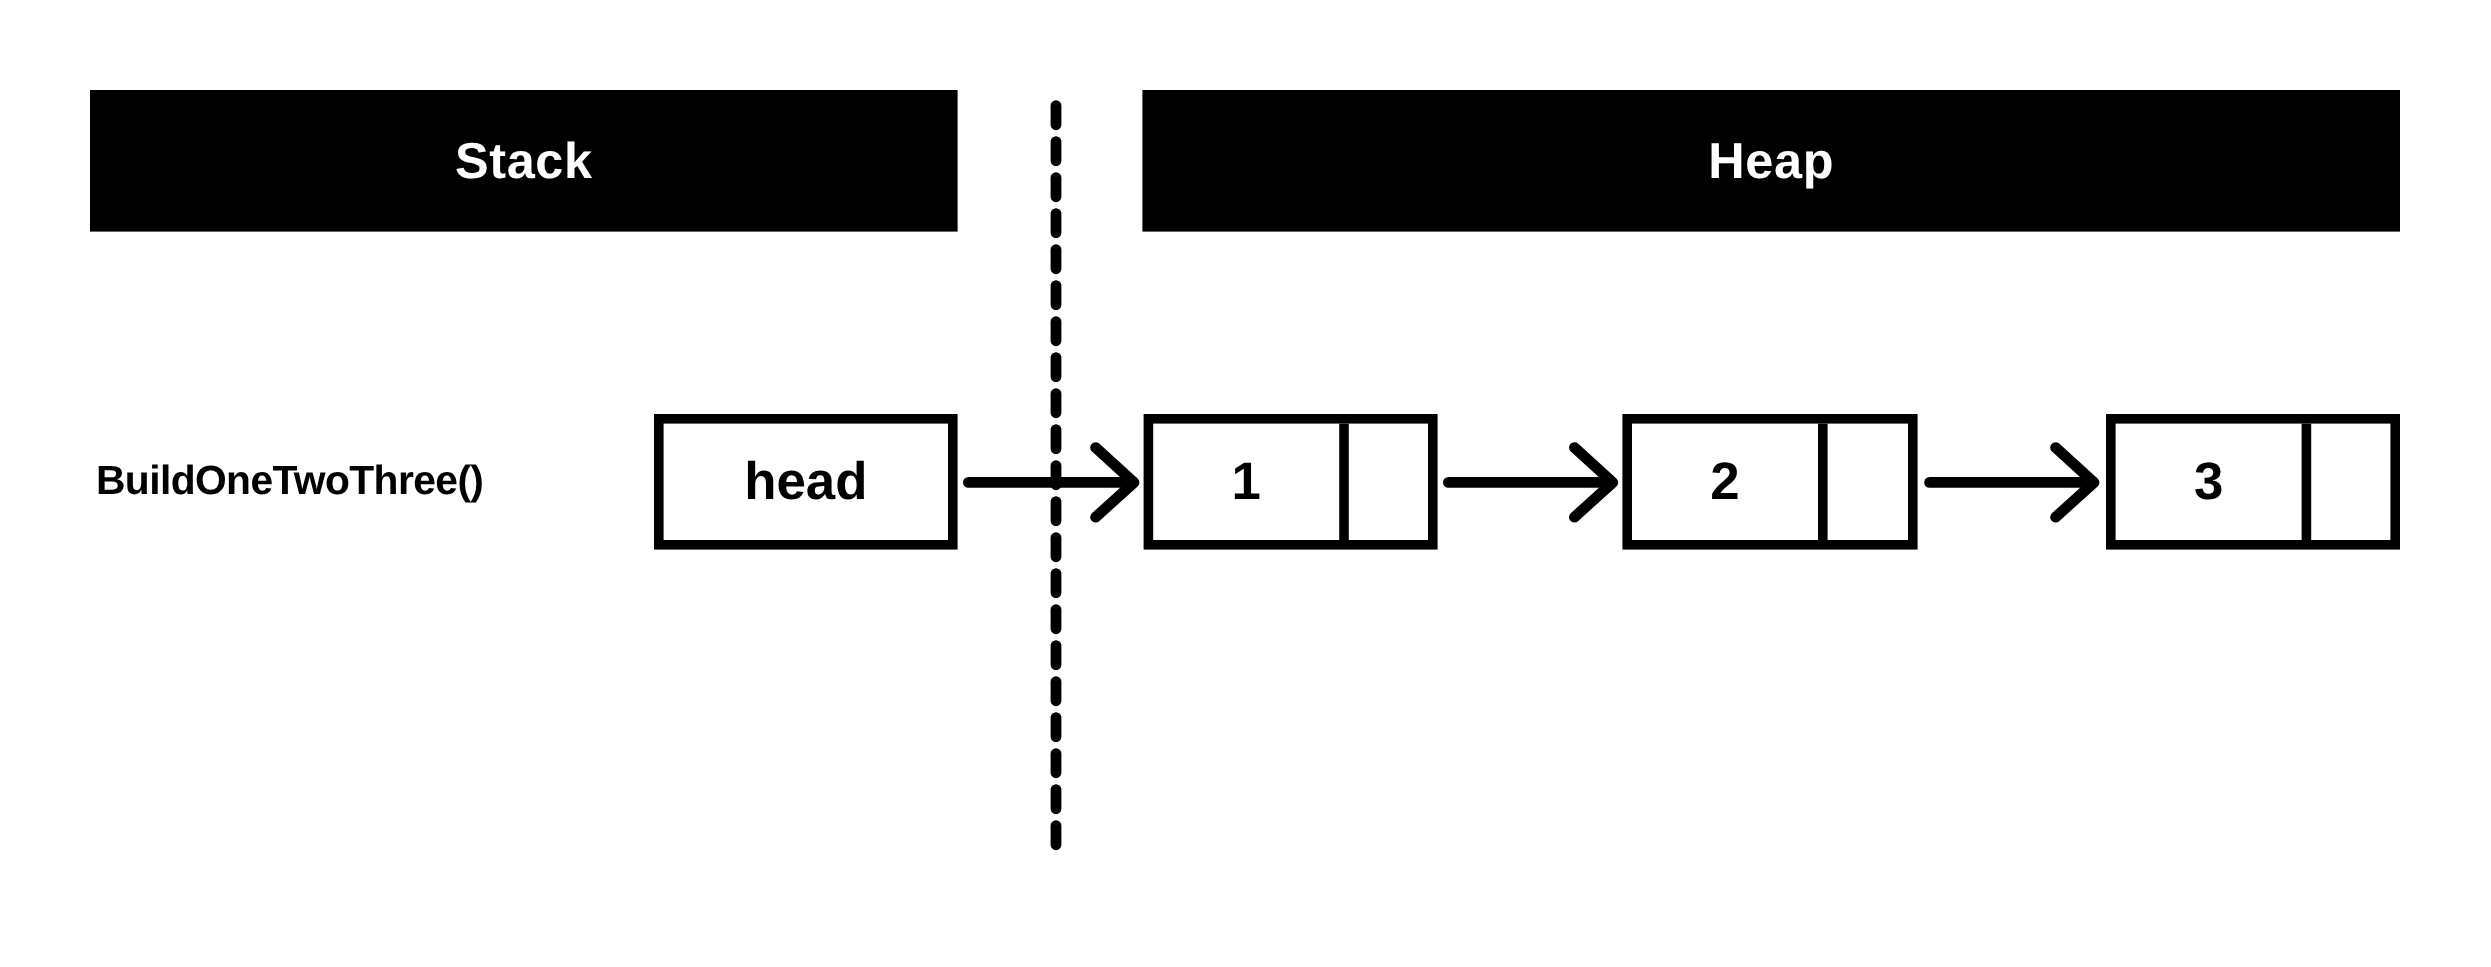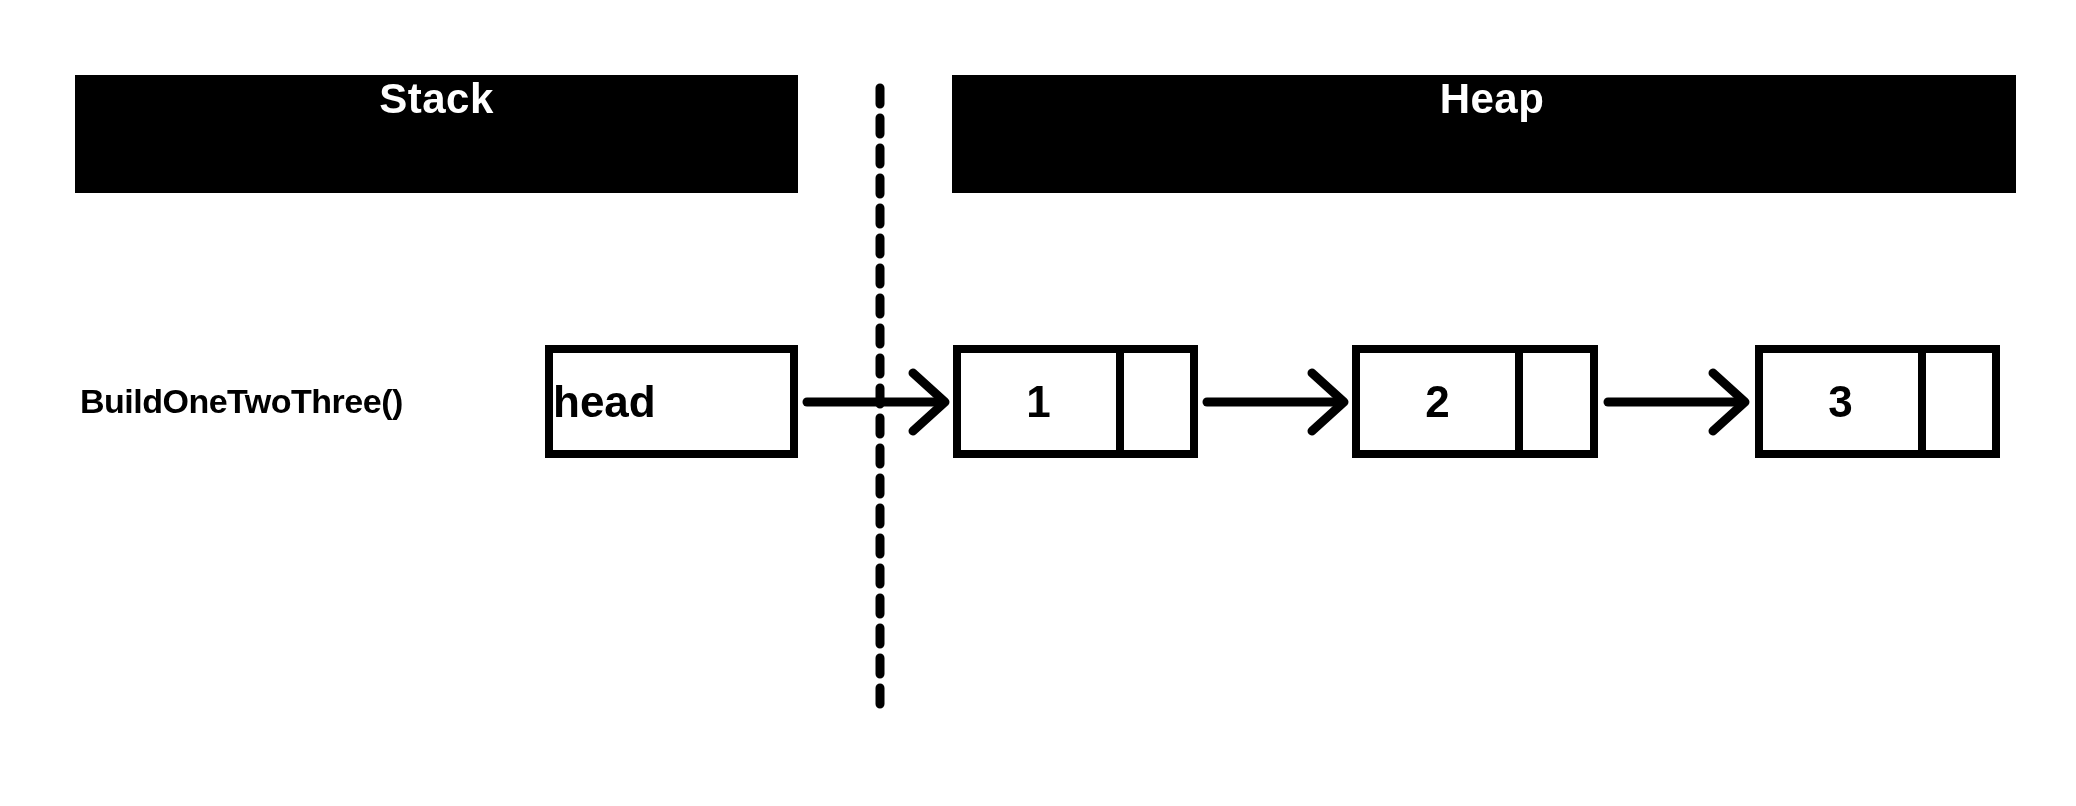--- a/index.html
+++ b/index.html
@@ -12,28 +12,28 @@
     overflow: hidden;
     color: var(--line, #000000);
   }
   .bar {
     position: absolute;
     top: 75px;
     height: 118px;
     background: var(--bar-bg, #000000);
     color: var(--bar-text, #ffffff);
     display: flex;
-    align-items: flex-start;
+    align-items: center;
     justify-content: center;
     font-size: 42px;
     font-weight: 700;
     letter-spacing: 0.5px;
   }
   .bar-stack { left: 75px;  width: 723px; }
-  .bar-heap  { left: 952px; width: 1048px; padding-left: 16px; }
+  .bar-heap  { left: 952px; width: 1048px; }
 
   .func-label {
     position: absolute;
     left: 80px;
     top: 345px;
     height: 113px;
     display: flex;
     align-items: center;
     font-size: 34px;
     font-weight: 700;
@@ -47,20 +47,21 @@
     height: 113px;
     box-sizing: border-box;
     border: 8px solid var(--line, #000000);
     background: var(--background, #ffffff);
     display: flex;
   }
   .head-box {
     left: 545px;
     width: 253px;
     align-items: center;
+    justify-content: center;
     font-size: 44px;
     font-weight: 700;
   }
   .node { padding: 0; }
   .node .cell-value {
     width: 155px;
     display: flex;
     align-items: center;
     justify-content: center;
     font-size: 44px;

